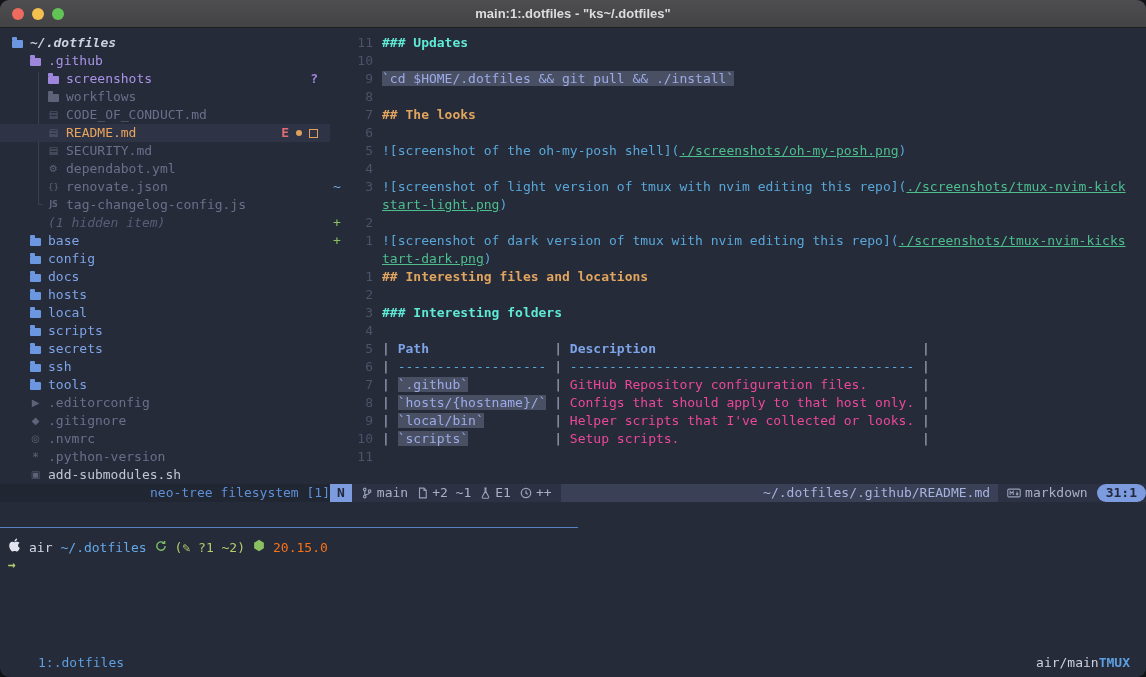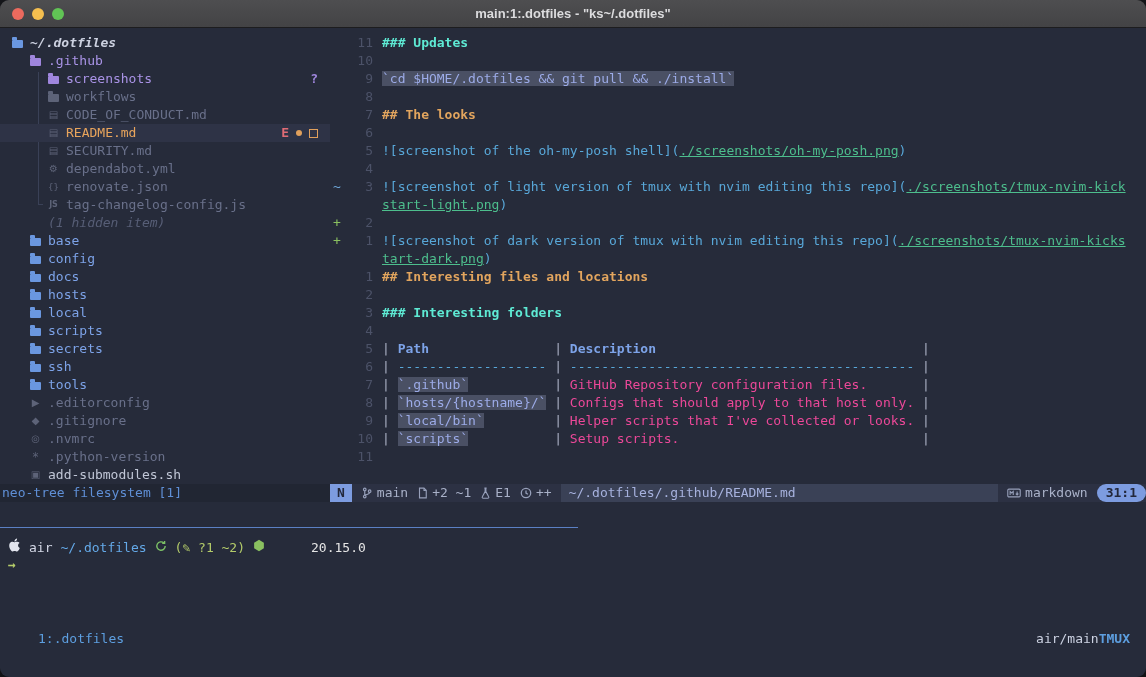--- a/index.html
+++ b/index.html
@@ -53,39 +53,39 @@
   .sg-h2{color:#e2a55e;font-weight:bold;}
   .sg-h3{color:#5eead4;font-weight:bold;margin-top:44px;}
   .sg-code{color:#9cabe8;background:#4a5064;}
   .sg-txt{color:#58a7d8;}
   .sg-url{color:#4dbe8d;text-decoration:underline;}
   .sg-pp{color:#a8aec2;}
   .sg-th{color:#7da3e8;font-weight:bold;}
   .sg-dash{color:#58a7d8;}
   .sg-desc{color:#ec4899;}
   
-  .statusrow{position:absolute;top:456px;left:0;right:0;height:18px;display:flex;}
+  .statusrow{position:absolute;top:456px;left:0;right:0;height:18px;display:flex;text-align:right;}
   .neostatus{width:330px;flex:none;background:#212633;color:#5f8fd6;padding-left:2px;box-sizing:border-box;}
   .statusline{flex:1;background:#2c3143;display:flex;align-items:center;color:#a9b1c8;}
   .mode{background:#7d9ce0;color:#23283b;font-weight:bold;padding:0 7px;margin-right:9px;flex:none;}
   .slitem{display:inline-flex;align-items:center;gap:4px;margin-right:9px;flex:none;}
   .slitem svg{stroke:#97a0ba;}
   .slpath{flex:1;background:#3a4156;color:#a7b2de;padding:0 8px;margin-right:9px;height:18px;overflow:hidden;}
   .slpos{background:#7d9ce0;color:#23283b;font-weight:bold;padding:0 9px;flex:none;border-radius:9px;}
   
   .pane-sep{position:absolute;top:499px;left:0;width:578px;height:1px;background:#5b80c4;}
   .prompt{position:absolute;top:510px;left:8px;display:flex;align-items:center;}
   .p-seg{margin-right:8px;}
   .p-user{color:#d4d8e6;}
   .p-path{color:#64a9e8;}
   .p-git{color:#b4cc6a;}
-  .p-node{color:#e5e5e5;margin-left:38px;}
+  .p-node{color:#f97316;}
   .prompt2{position:absolute;top:528px;left:8px;color:#b4cc6a;font-weight:bold;}
   
-  .tmuxbar{position:absolute;left:0;right:0;bottom:29px;height:18px;display:flex;align-items:center;padding:0 16px 0 38px;box-sizing:border-box;}
+  .tmuxbar{position:absolute;left:0;right:0;bottom:5px;height:18px;display:flex;align-items:center;padding:0 16px 0 38px;box-sizing:border-box;}
   .tmux-left{color:#5d9fe0;}
   .tmux-spacer{flex:1;}
   .tmux-session{color:#ccd2e2;}
   .tmux-label{color:#5d9fe0;font-weight:bold;}
 </style>
 </head>
 <body>
 
 <div class="window">
   <div class="titlebar">

